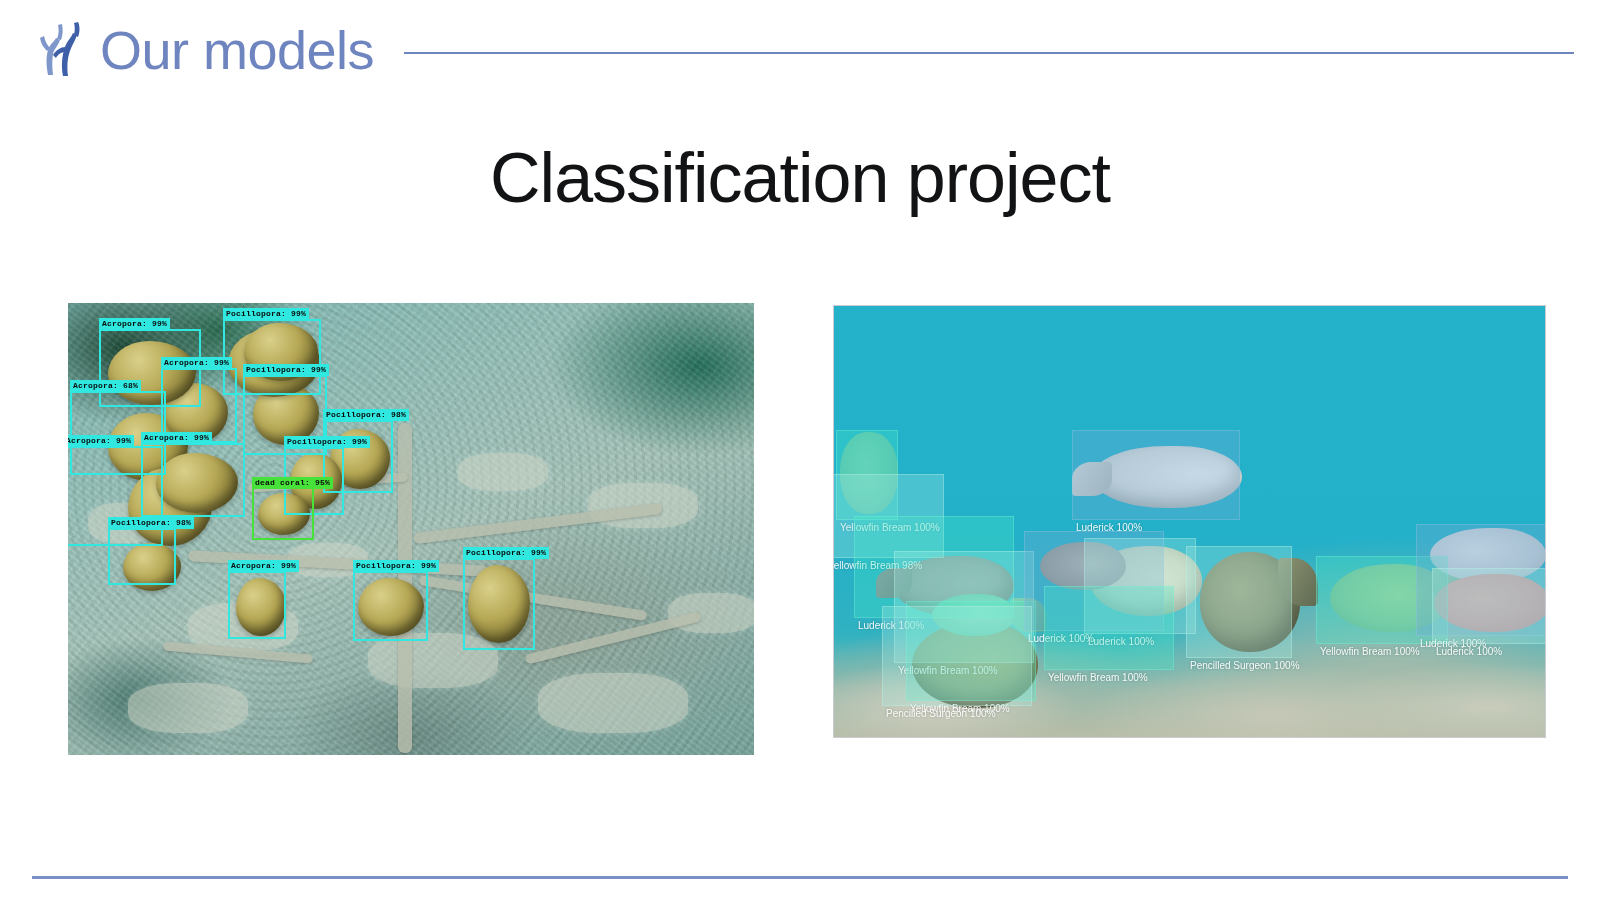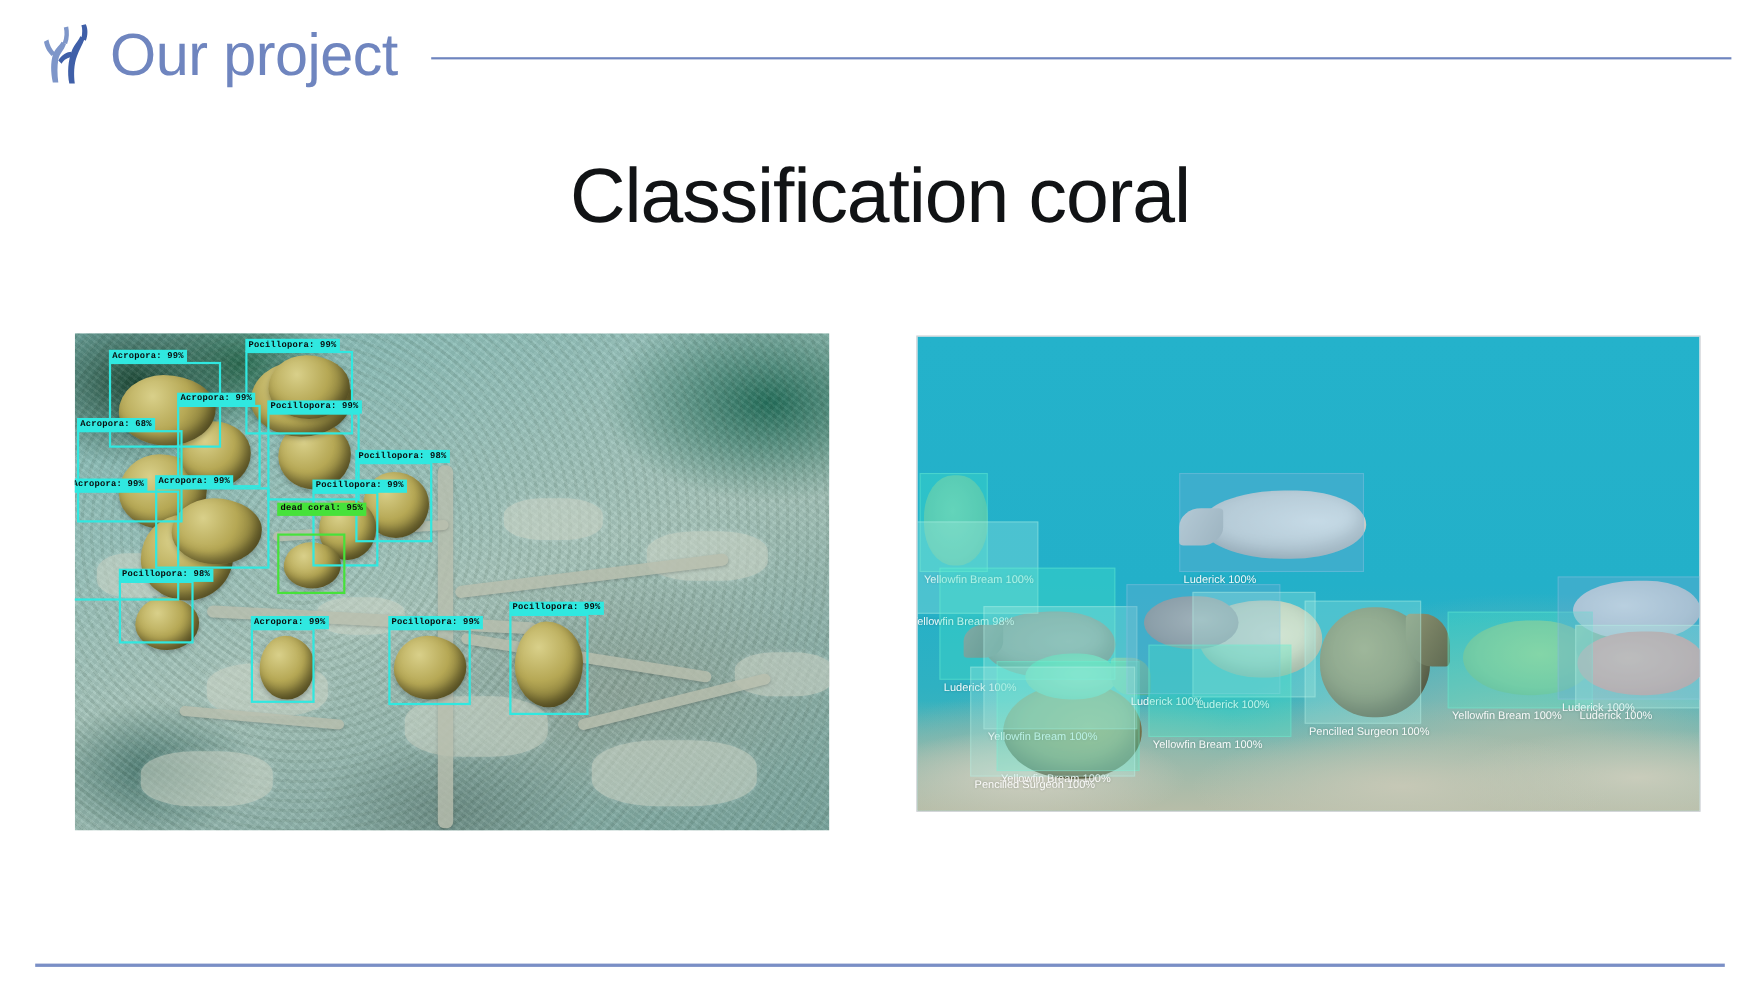--- a/index.html
+++ b/index.html
@@ -139,25 +139,25 @@
         <path d="M14 54 C12 44 12 36 14 29 C16 23 20 21 22 17 L26 19 C24 25 20 28 19 33 C18 39 18 46 19 54 Z"></path>
         <path d="M13 30 C10 27 7 23 6 17 L10 15 C11 20 13 24 16 27 Z"></path>
         <path d="M23 18 C25 13 25 8 24 4 L28 3 C29 8 29 14 27 19 Z"></path>
       </g>
       <g fill="#3f5fa8">
         <path d="M29 55 C27 45 28 34 31 26 C33 20 37 17 39 12 L43 14 C41 20 38 24 36 30 C33 38 33 47 34 55 Z"></path>
         <path d="M31 31 C28 31 24 33 22 37 L19 34 C22 29 27 26 31 26 Z"></path>
         <path d="M40 14 C41 9 41 5 40 2 L44 1 C46 5 46 11 44 16 Z"></path>
       </g>
     </svg>
-    <div class="header-title">Our project</div>
+    <div class="header-title">Our models</div>
     <div class="header-rule"></div>
   </div>
 
-  <div class="slide-title">Classification coral</div>
+  <div class="slide-title">Classification project</div>
 
   <div class="fig left">
     <div class="reef-bg"></div>
     <div class="reef-noise"></div>
 
     <div class="rubble" style="left:20px;  top:200px; width:70px;  height:40px;"></div>
     <div class="rubble" style="left:120px; top:300px; width:110px; height:48px;"></div>
     <div class="rubble" style="left:300px; top:330px; width:130px; height:55px;"></div>
     <div class="rubble" style="left:470px; top:370px; width:150px; height:60px;"></div>
     <div class="rubble" style="left:60px;  top:380px; width:120px; height:50px;"></div>
@@ -203,21 +203,21 @@
         <div class="dlabel" style="left: 2px; top: 77px;">Acropora: 68%</div>
         <div class="dbox" style="left: 255px; top: 117px; width: 70px; height: 73px;"></div>
         <div class="dlabel" style="left: 255px; top: 106px;">Pocillopora: 98%</div>
         <div class="dbox" style="left: 73px; top: 140px; width: 104px; height: 74px;"></div>
         <div class="dlabel" style="left: 73px; top: 129px;">Acropora: 99%</div>
         <div class="dbox" style="left: 216px; top: 144px; width: 60px; height: 68px;"></div>
         <div class="dlabel" style="left: 216px; top: 133px;">Pocillopora: 99%</div>
         <div class="dbox" style="left: -5px; top: 143px; width: 100px; height: 100px;"></div>
         <div class="dlabel" style="left: -5px; top: 132px;">Acropora: 99%</div>
         <div class="dbox green" style="left: 184px; top: 182px; width: 62px; height: 55px;"></div>
-        <div class="dlabel green" style="left: 184px; top: 154px;">dead coral: 95%</div>
+        <div class="dlabel green" style="left: 184px; top: 174px;">dead coral: 95%</div>
         <div class="dbox" style="left: 40px; top: 225px; width: 68px; height: 57px;"></div>
         <div class="dlabel" style="left: 40px; top: 214px;">Pocillopora: 98%</div>
         <div class="dbox" style="left: 160px; top: 268px; width: 58px; height: 68px;"></div>
         <div class="dlabel" style="left: 160px; top: 257px;">Acropora: 99%</div>
         <div class="dbox" style="left: 285px; top: 268px; width: 75px; height: 70px;"></div>
         <div class="dlabel" style="left: 285px; top: 257px;">Pocillopora: 99%</div>
         <div class="dbox" style="left: 395px; top: 255px; width: 72px; height: 92px;"></div>
         <div class="dlabel" style="left: 395px; top: 244px;">Pocillopora: 99%</div>
       </div>
   </div>

